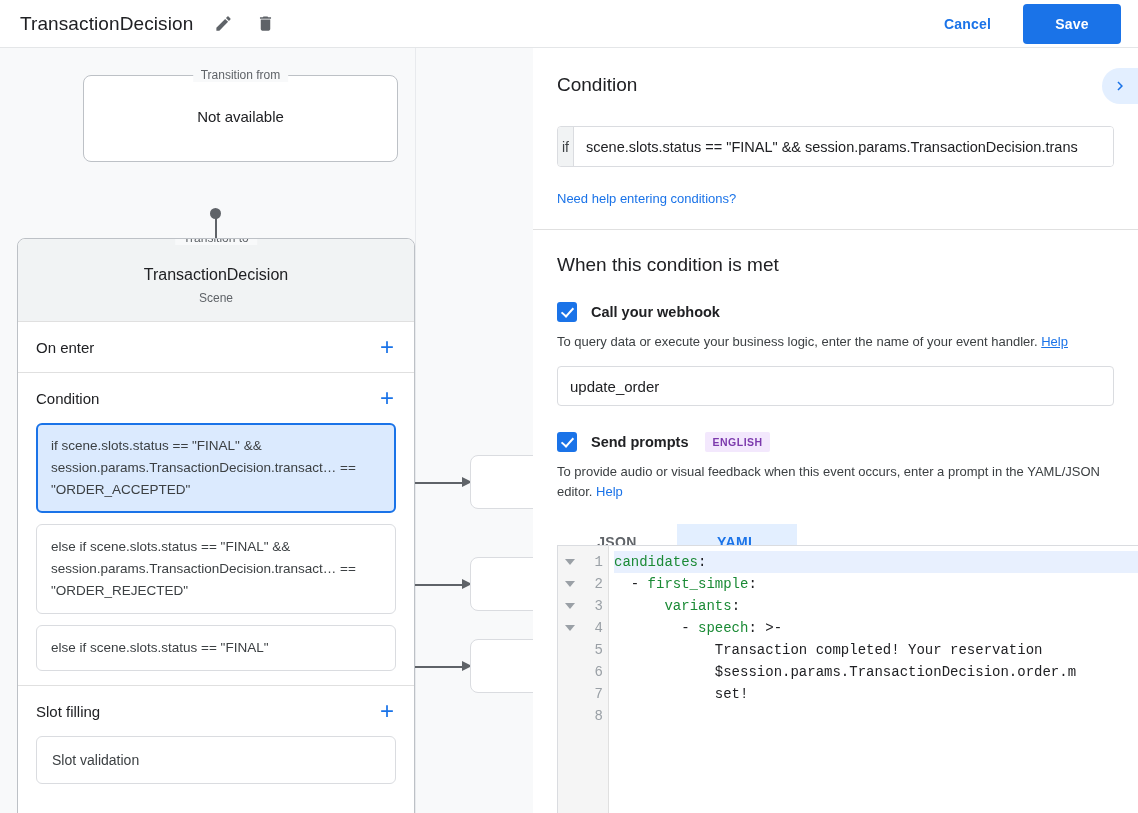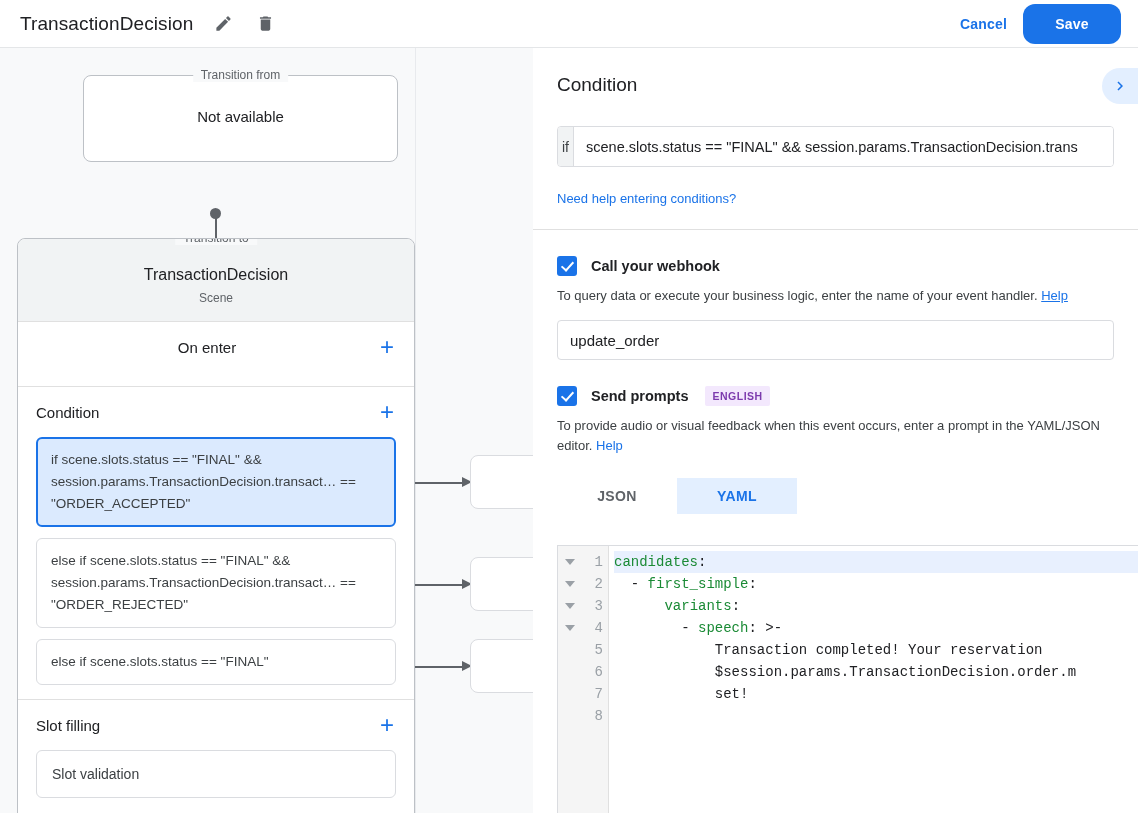--- a/index.html
+++ b/index.html
@@ -37,26 +37,26 @@
   #cancel-btn {
     font-size: 14px; font-weight: bold;
     color: #1a73e8;
     letter-spacing: .2px;
     padding: 8px 12px;
     cursor: pointer;
     background: none; border: none;
     font-family: inherit;
   }
   #save-btn {
-    margin-left: 4px; margin-right: 17px;
+    margin-left: 20px; margin-right: 17px;
     background: #1a73e8;
     color: #ffffff;
     font-size: 14px; font-weight: bold;
     letter-spacing: .2px;
-    border: none; border-radius: 12px;
+    border: none; border-radius: 4px;
     height: 40px; width: 98px;
     cursor: pointer;
     font-family: inherit;
   }
 
   
   #canvas {
     position: absolute; left: 0; top: 48px;
     width: 533px; height: 765px;
     background: #f8f9fa;
@@ -448,21 +448,21 @@
   <div class="target-node" style="left:470px;top:591px;"></div>
 
   <div class="fs" id="transition-to">
     <div class="fs-legend">Transition to</div>
 
     <div id="scene-head">
       <div id="scene-name">TransactionDecision</div>
       <div id="scene-kind">Scene</div>
     </div>
 
-    <div class="sect" style="padding-bottom:14px;text-align:center;">
+    <div class="sect" style="padding-bottom:0;">
       <div class="sect-head">
         <div class="sect-title">On enter</div>
         <div class="plus-btn">+</div>
       </div>
     </div>
 
     <div class="sect">
       <div class="sect-head">
         <div class="sect-title">Condition</div>
         <div class="plus-btn">+</div>
@@ -496,20 +496,21 @@
 
     <div id="cond-row">
       <div id="cond-if">if</div>
       <input id="cond-input" type="text" value="scene.slots.status == &quot;FINAL&quot; &amp;&amp; session.params.TransactionDecision.trans" style="">
     </div>
 
     <span id="cond-help" class="link-nounderline">Need help entering conditions?</span>
   </div>
 
   <div id="panel-sec-2">
+    <div id="when-title">When this condition is met</div>
 
     
     <div class="chk-row">
       <div class="chkbox"></div>
       <div class="chk-label">Call your webhook</div>
     </div>
     <div class="helper">
       <span>To query data or execute your business logic, enter the name of your event handler.</span>
       <span class="link">Help</span>
     </div>

